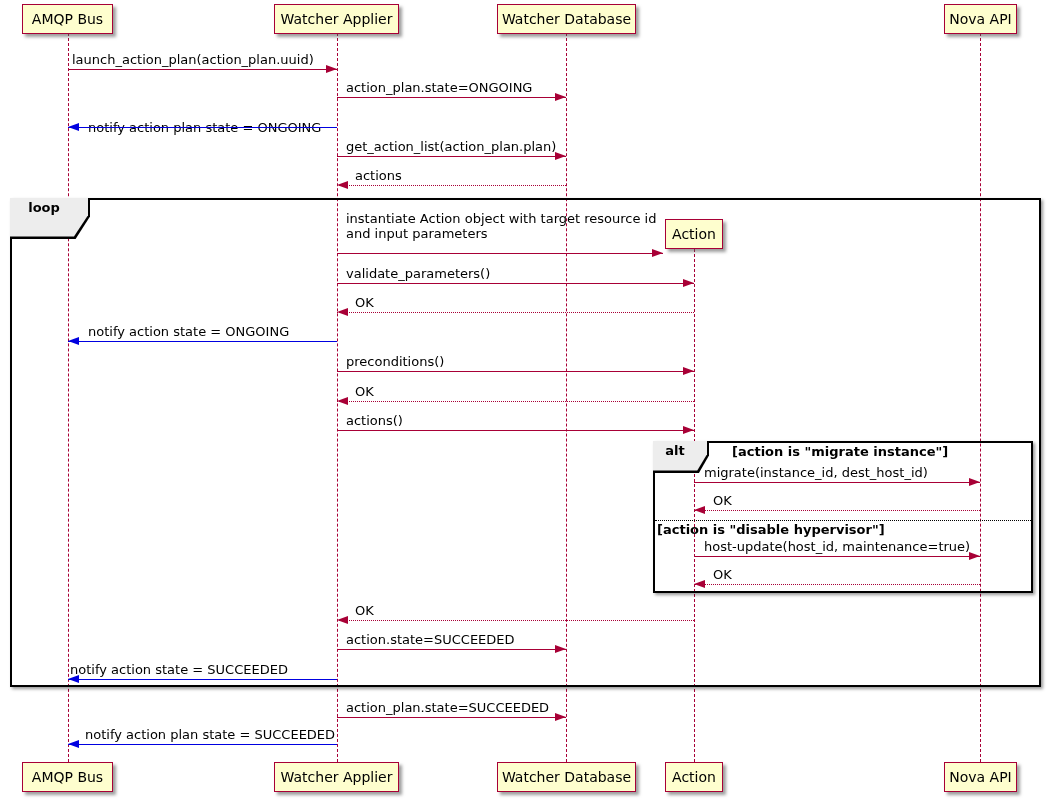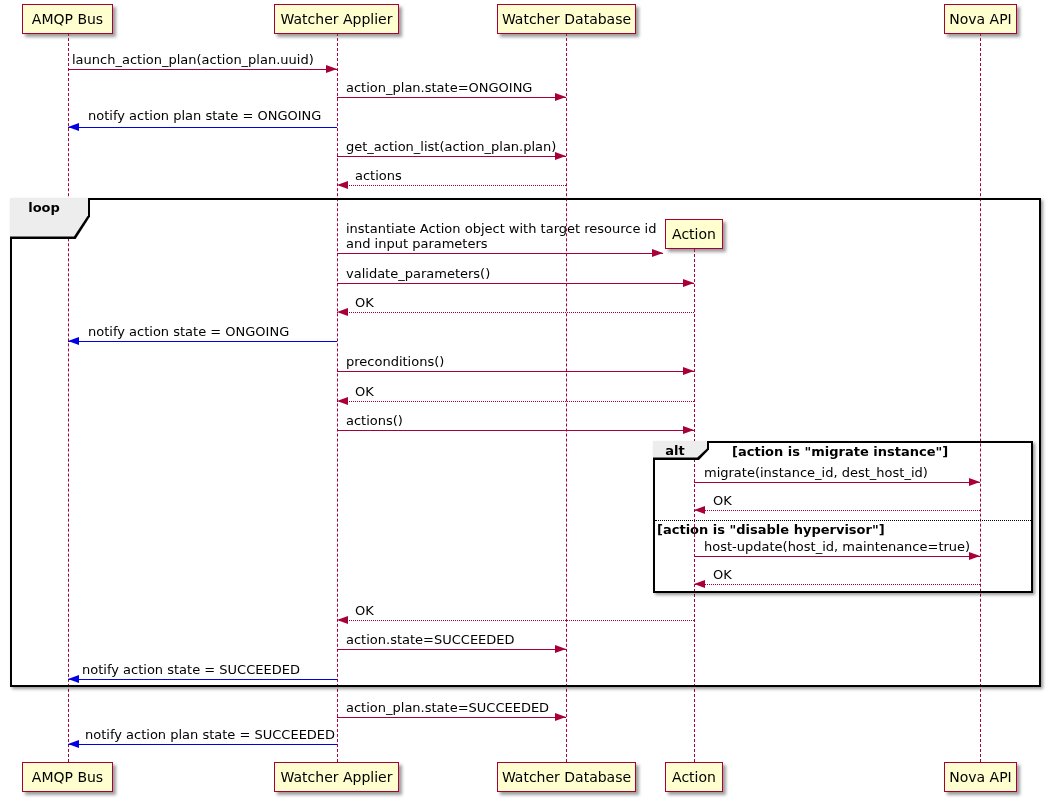--- a/index.html
+++ b/index.html
@@ -63,21 +63,21 @@
   <div class="lifeline" style="left:980px;top:33px;height:729px"></div>
 
   <div class="frame" style="left:10px;top:198px;width:1031px;height:489px"></div>
   <div class="frame-tab" style="left:10px;top:198px;width:80px;height:41px">
     <div class="tab-outer"></div>
     <div class="tab-inner"></div>
     <div class="tab-text">loop</div>
   </div>
 
   <div class="frame" style="left:653px;top:441px;width:380px;height:152px"></div>
-  <div class="frame-tab" style="left:653px;top:441px;width:56px;height:19px">
+  <div class="frame-tab" style="left:653px;top:441px;width:56px;height:32px">
     <div class="tab-outer"></div>
     <div class="tab-inner"></div>
     <div class="tab-text">alt</div>
   </div>
   <div class="frame-cond" style="left:732px;top:444px">[action is "migrate instance"]</div>
   <div class="frame-divider" style="left:655px;top:520px;width:376px"></div>
   <div class="frame-cond" style="left:657px;top:522px">[action is "disable hypervisor"]</div>
 
   <div>
     <div class="msg-label" style="left:72px;top:52px">launch_action_plan(action_plan.uuid)</div>
@@ -85,39 +85,39 @@
     <div class="arr right" style="left:326px;top:65px"></div>
   </div>
 
   <div>
     <div class="msg-label" style="left:346px;top:80px">action_plan.state=ONGOING</div>
     <div class="msg-line" style="left:337px;top:97px;width:229px"></div>
     <div class="arr right" style="left:555px;top:93px"></div>
   </div>
 
   <div>
-    <div class="msg-label" style="left:88px;top:108px">notify action plan state = ONGOING</div>
+    <div class="msg-label" style="left:88px;top:120px">notify action plan state = ONGOING</div>
     <div class="msg-line blue" style="left:68px;top:127px;width:269px"></div>
     <div class="arr blue left" style="left:68px;top:123px"></div>
   </div>
 
   <div>
     <div class="msg-label" style="left:346px;top:139px">get_action_list(action_plan.plan)</div>
     <div class="msg-line" style="left:337px;top:156px;width:229px"></div>
     <div class="arr right" style="left:555px;top:152px"></div>
   </div>
 
   <div>
     <div class="msg-label" style="left:355px;top:168px">actions</div>
     <div class="msg-line dotted" style="left:337px;top:185px;width:229px"></div>
     <div class="arr left" style="left:337px;top:181px"></div>
   </div>
 
   <div>
-    <div class="msg-label" style="left:346px;top:221px">instantiate Action object with target resource id
+    <div class="msg-label" style="left:346px;top:211px">instantiate Action object with target resource id
  and input parameters</div>
     <div class="msg-line" style="left:337px;top:253px;width:326px"></div>
     <div class="arr right" style="left:652px;top:249px"></div>
   </div>
 
   <div>
     <div class="msg-label" style="left:346px;top:266px">validate_parameters()</div>
     <div class="msg-line" style="left:337px;top:283px;width:357px"></div>
     <div class="arr right" style="left:683px;top:279px"></div>
   </div>
@@ -182,21 +182,21 @@
     <div class="arr left" style="left:337px;top:616px"></div>
   </div>
 
   <div>
     <div class="msg-label" style="left:346px;top:632px">action.state=SUCCEEDED</div>
     <div class="msg-line" style="left:337px;top:649px;width:229px"></div>
     <div class="arr right" style="left:555px;top:645px"></div>
   </div>
 
   <div>
-    <div class="msg-label" style="left:82px;top:662px">notify action state = SUCCEEDED</div>
+    <div class="msg-label" style="left:70px;top:662px">notify action state = SUCCEEDED</div>
     <div class="msg-line blue" style="left:68px;top:679px;width:269px"></div>
     <div class="arr blue left" style="left:68px;top:675px"></div>
   </div>
 
   <div>
     <div class="msg-label" style="left:346px;top:700px">action_plan.state=SUCCEEDED</div>
     <div class="msg-line" style="left:337px;top:717px;width:229px"></div>
     <div class="arr right" style="left:555px;top:713px"></div>
   </div>
 

